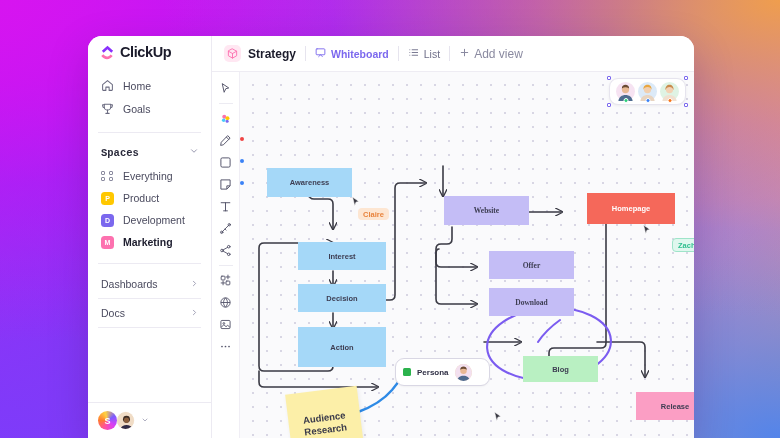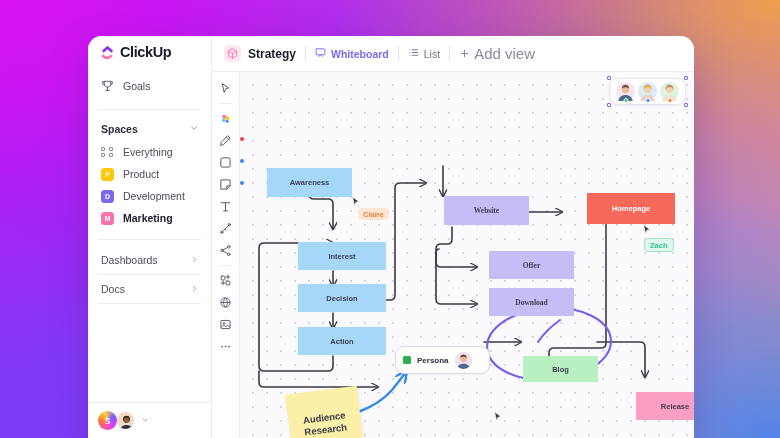--- a/index.html
+++ b/index.html
@@ -57,20 +57,21 @@
   .nav-ic { width: 13px; height: 13px; flex: none; color: #6b6b80; }
   .nav-ic svg { display:block; width:13px; height:13px; }
 
   .divider { height: 1px; background: #eceaf2; margin: 6px 10px; }
 
   .sec-head {
     display: flex; align-items: center; justify-content: space-between;
     padding: 7px 12px 6px 13px;
     font-size: 10.5px; font-weight: 700; color: #2b2b3c;
     cursor: pointer;
+    font-family: Liberation Mono, monospace;
   }
   .chev { color: #9a9ab0; font-size: 9px; line-height: 1; }
 
   .space-item {
     display: flex; align-items: center; gap: 9px;
     padding: 4.5px 10px 4.5px 13px;
     font-size: 10.5px; color: #4a4a5e; cursor: pointer;
   }
   .space-item.bold { font-weight: 700; color: #1d1d2e; }
   .sq {
@@ -121,21 +122,21 @@
     width: 17px; height: 17px; border-radius: 5px; background: #ffe7f2;
     display: flex; align-items: center; justify-content: center; flex: none;
   }
   .tb-title { font-size: 12px; font-weight: 700; color: #1b1b2b; margin-left: 7px; }
   .tb-sep { width: 1px; height: 15px; background: #e6e4ee; margin: 0 9px; }
   .tb-tab {
     display: flex; align-items: center; gap: 5px;
     font-size: 10.5px; color: #70708a; cursor: pointer; white-space: nowrap;
   }
   .tb-tab.active { color: #7b68ee; font-weight: 600; }
-  .tb-add { display: flex; align-items: flex-start; gap: 4px; font-size: 15px; color: #8a8aa0; cursor: pointer; }
+  .tb-add { display: flex; align-items: flex-start; gap: 4px; font-size: 12px; color: #8a8aa0; cursor: pointer; }
 
   .body-area { flex: 1; display: flex; min-height: 0; position: relative; }
 
   
   .rail {
     width: 28px; flex: none; background: #fff;
     border-right: 1px solid #f0eef5;
     padding-top: 6px;
     display: flex; flex-direction: column; align-items: center; gap: 1px;
     position: relative; z-index: 5;
@@ -242,20 +243,28 @@
       <span class="logo-mark">
         <svg viewBox="0 0 24 24" width="15" height="15">
           <path d="M2 17.5l3.4-2.6C7.2 17.2 9.1 18.3 11.2 18.3c2.1 0 4-1.1 5.6-3.3l3.5 2.5C18 20.8 14.9 22.6 11.2 22.6 7.5 22.6 4.4 20.8 2 17.5z" fill="#fd71af"></path>
           <path d="M11.9 6.9L5.8 12.2 3 9l9-7.7 9 7.7-2.9 3.2z" fill="#8930fd"></path>
         </svg>
       </span>
       <span class="logo-text">ClickUp</span>
     </div>
 
     <div class="nav">
+      <div class="nav-item">
+        <span class="nav-ic">
+          <svg viewBox="0 0 24 24" fill="none" stroke="currentColor" stroke-width="1.9" stroke-linecap="round" stroke-linejoin="round">
+              <path d="M3 10.5L12 3l9 7.5V20a1 1 0 0 1-1 1h-5v-6H9v6H4a1 1 0 0 1-1-1z"></path>
+            </svg>
+        </span>
+        <span>Home</span>
+      </div>
       <div class="nav-item">
         <span class="nav-ic">
           <svg viewBox="0 0 24 24" fill="none" stroke="currentColor" stroke-width="1.9" stroke-linecap="round" stroke-linejoin="round">
               <path d="M6 4h12v5a6 6 0 0 1-12 0z"></path>
               <path d="M6 5H3v2a4 4 0 0 0 3 3.8M18 5h3v2a4 4 0 0 1-3 3.8"></path>
               <path d="M12 15v4M9 21h6"></path>
             </svg>
         </span>
         <span>Goals</span>
       </div>
@@ -543,29 +552,29 @@
                   <path d="M6.9 10.4c-.5-4.2 2.1-6.8 5.1-6.8s5.6 2.6 5.1 6.8c-.8-2.8-2.6-4-5.1-4s-4.3 1.2-5.1 4z" fill="#c98a4b"></path>
                 </svg>
             </span>
             <span class="av-dot" style="background:#f97316"></span>
           </span>
         </div>
 
         <div class="node blue" style="left:27px;top:96px;width:85px;height:29px">Awareness</div>
         <div class="node blue" style="left:58px;top:170px;width:88px;height:28px">Interest</div>
         <div class="node blue" style="left:58px;top:212px;width:88px;height:28px">Decision</div>
-        <div class="node blue" style="left:58px;top:255px;width:88px;height:28px">Action</div>
+        <div class="node blue" style="left:58px;top:255px;width:88px;height:40px">Action</div>
         <div class="node purple" style="left:204px;top:124px;width:85px;height:29px">Website</div>
         <div class="node purple" style="left:249px;top:179px;width:85px;height:28px">Offer</div>
         <div class="node purple" style="left:249px;top:216px;width:85px;height:28px">Download</div>
         <div class="node red" style="left:324px;top:121px;width:88px;height:31px">Homepage</div>
         <div class="node green" style="left:283px;top:284px;width:75px;height:26px">Blog</div>
         <div class="node pink" style="left:396px;top:320px;width:78px;height:28px">Release</div>
 
-        <div class="persona-card" style="left:155px;top:274px;width:95px;height:28px">
+        <div class="persona-card" style="left:155px;top:286px;width:95px;height:28px">
           <span class="gsq"></span>
           <span>Persona</span>
           <span class="pav">
             <svg viewBox="0 0 24 24" width="17" height="17">
                 <circle cx="12" cy="12" r="12" fill="#f3e0ef"></circle>
                 <path d="M3 24c.6-4.8 4.4-7.4 9-7.4S20.4 19.2 21 24z" fill="#4e6b8f"></path>
                 <circle cx="12" cy="9.6" r="4.6" fill="#e8b894"></circle>
                 <path d="M7.4 8.2c0-3 2-4.6 4.6-4.6s4.6 1.6 4.6 4.6c-1.4-1-3-1.6-4.6-1.6s-3.2.6-4.6 1.6z" fill="#6b4b33"></path>
               </svg>
           </span>
@@ -578,21 +587,21 @@
               <path d="M5 2l13 9-6 1.3L9.5 20z" fill="#3a3a44" stroke="#fff" stroke-width="1.2" stroke-linejoin="round"></path>
             </svg>
         </span>
         <span class="cur-label cur-claire" style="left:118px;top:136px">Claire</span>
 
         <span class="cursor-ic" style="left:401px;top:150px">
           <svg viewBox="0 0 24 24" width="12" height="12">
               <path d="M5 2l13 9-6 1.3L9.5 20z" fill="#3a3a44" stroke="#fff" stroke-width="1.2" stroke-linejoin="round"></path>
             </svg>
         </span>
-        <span class="cur-label cur-zach" style="left:404px;top:166px">Zach</span>
+        <span class="cur-label cur-zach" style="left:432px;top:166px">Zach</span>
 
         <span class="cursor-ic" style="left:252px;top:337px">
           <svg viewBox="0 0 24 24" width="12" height="12">
               <path d="M5 2l13 9-6 1.3L9.5 20z" fill="#3a3a44" stroke="#fff" stroke-width="1.2" stroke-linejoin="round"></path>
             </svg>
         </span>
         <span class="cur-label cur-haylee" style="left:260px;top:366px">Haylee</span>
 
       </div>
     </div>

